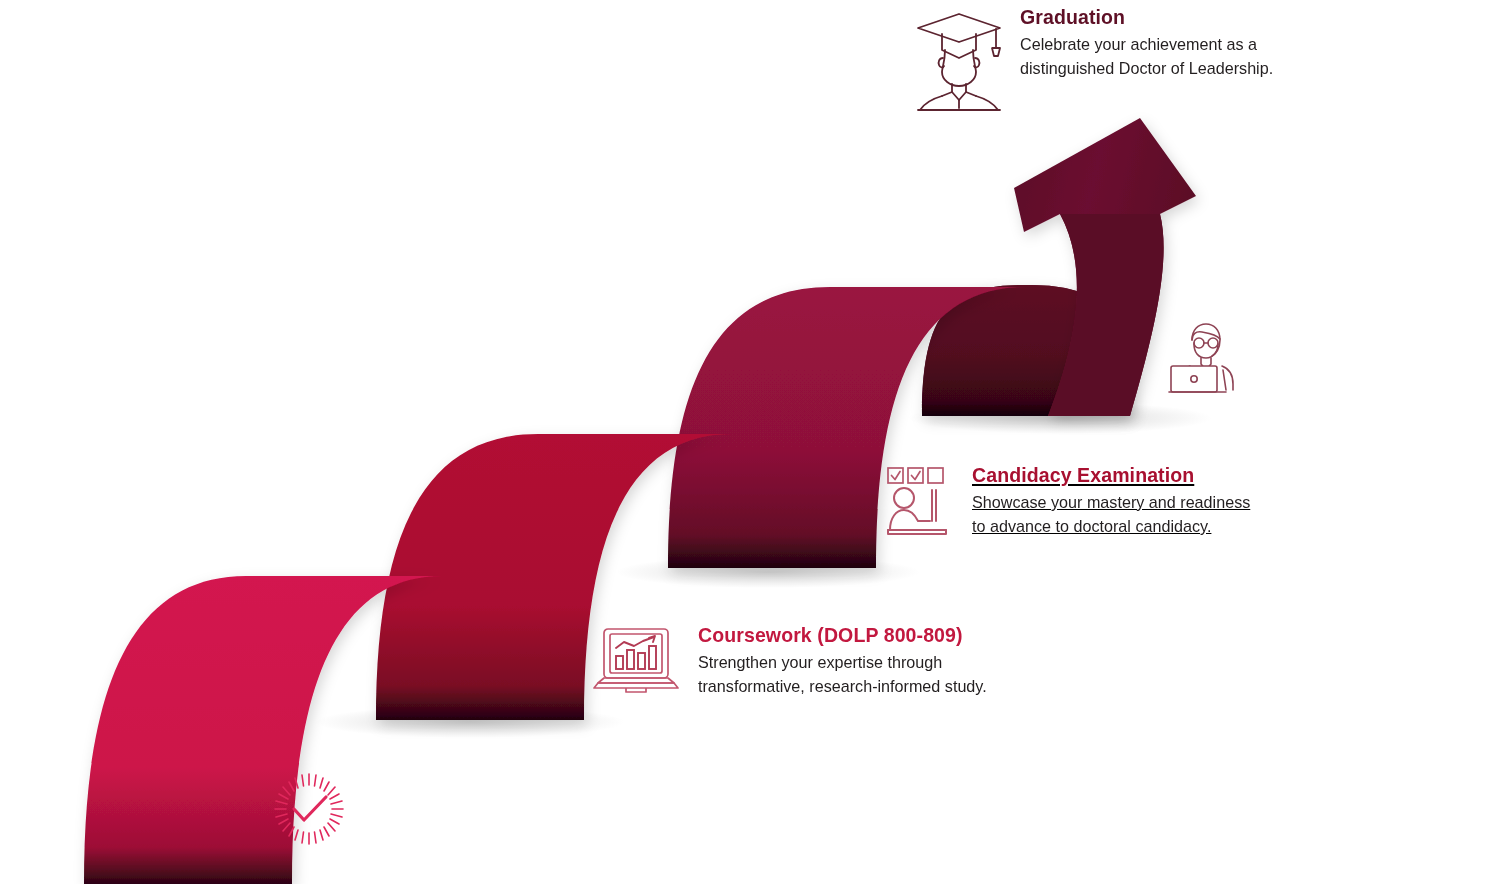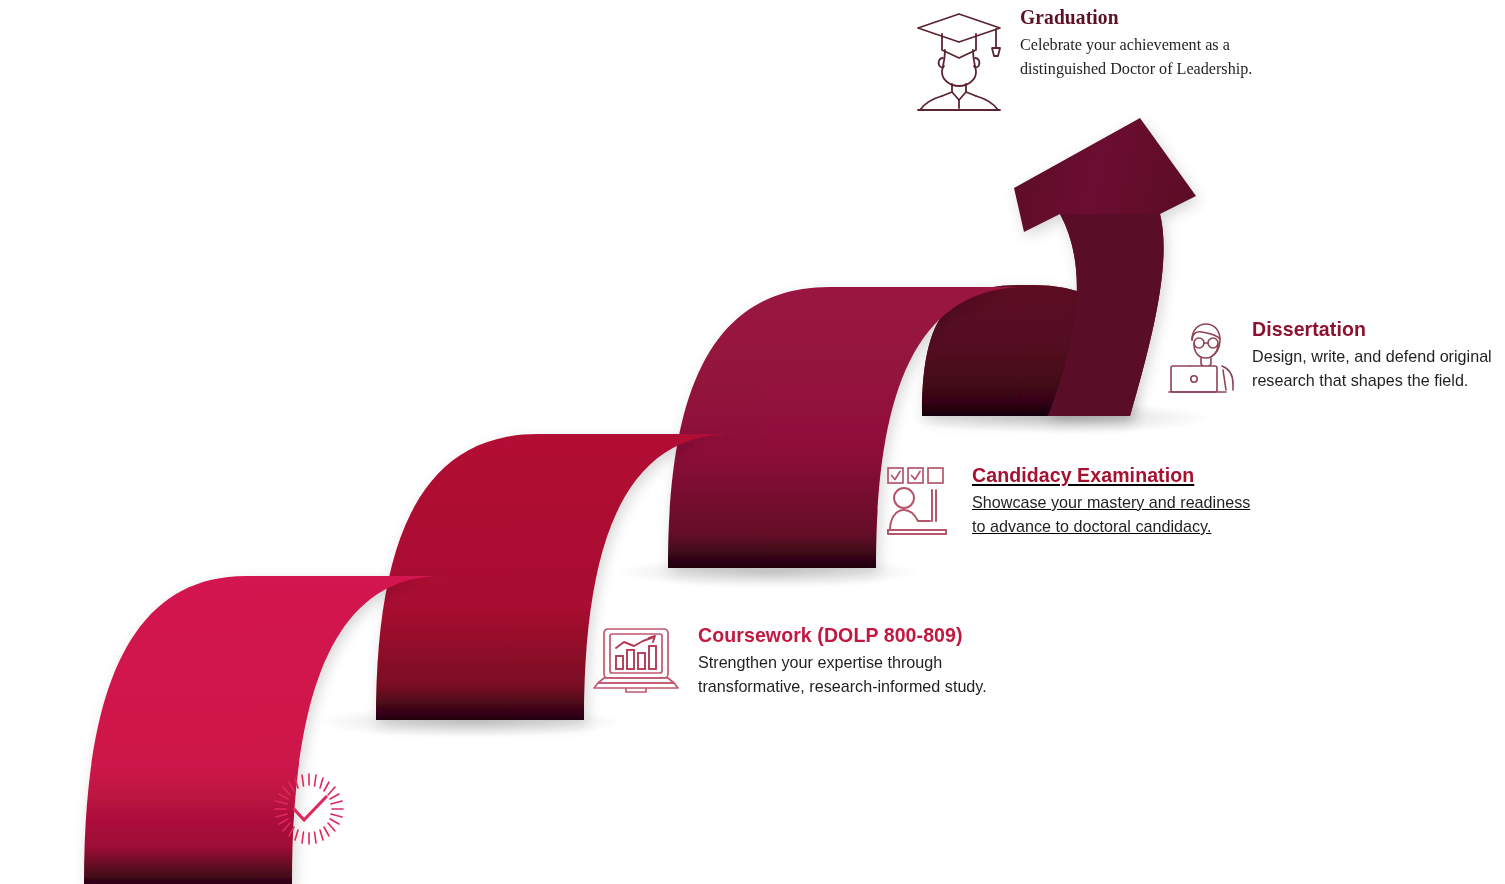--- a/index.html
+++ b/index.html
@@ -31,21 +31,21 @@
     transform:scaleX(.95);
     transform-origin:left center;
     white-space:pre-line;
   }
 
   
   #step-apply      {left:272px; top:770px;}
   #step-coursework {left:588px; top:624px;}
   #step-candidacy  {left:884px; top:464px;text-decoration:underline;}
   #step-dissertation{left:1168px;top:318px;}
-  #step-graduation {left:912px; top:6px;font-family:Liberation Serif, serif;}
+  #step-graduation {left:912px; top:6px;}
 
   #step-apply .title{color:#D81B4E;}
   #step-coursework .title{color:#C2183F;}
   #step-candidacy .title{color:#A81030;}
   #step-dissertation .title{color:#8C1230;}
   #step-graduation .title{color:#5E1026;}
 
   .icon svg{display:block;}
 </style>
 </head>
@@ -255,25 +255,20 @@
           <path d="M54,48 C62,51 65,58 65,66 L65,72"></path>
           <path d="M55,52 L58,72"></path>
         </g>
         <g fill="#ffffff" stroke="#8E4354" stroke-width="1.6" stroke-linejoin="round">
           <rect x="3" y="48" width="46" height="26" rx="2"></rect>
           <circle cx="26" cy="61" r="3.2" fill="none"></circle>
           <path d="M1,74 L58,74" fill="none" stroke-linecap="round"></path>
         </g>
       </svg>
     </div>
-    <div class="txt">
-      <div class="title">Dissertation</div>
-      <div class="desc">Design, write, and defend original
-research that shapes the field.</div>
-    </div>
   </div>
 
   <div class="step" id="step-graduation">
     <div class="icon">
       <svg width="94" height="106" viewBox="0 0 94 106">
         <g fill="none" stroke="#5C2430" stroke-width="1.8" stroke-linejoin="round" stroke-linecap="round">
           <path d="M47,8 L88,22 L47,36 L6,22 Z"></path>
           <path d="M30,28 L30,44 L47,52 L64,44 L64,28"></path>
           <path d="M84,23 L84,42"></path>
           <path d="M80,42 L88,42 L86,50 L82,50 Z"></path>

